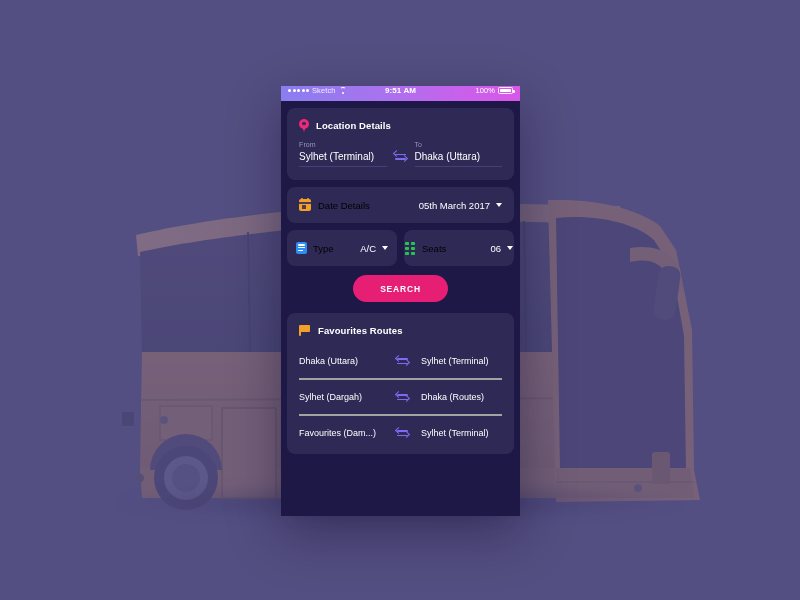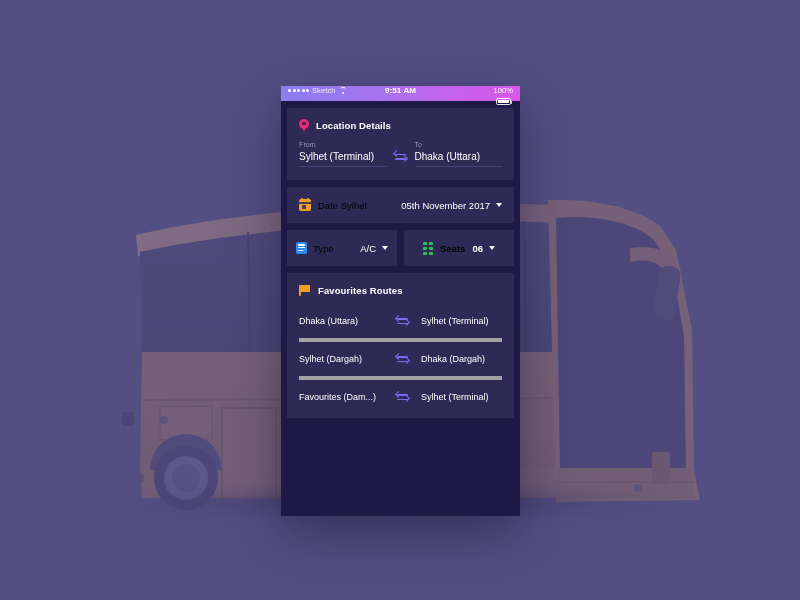--- a/index.html
+++ b/index.html
@@ -112,21 +112,20 @@
     font-weight: bold;
     color: #ffffff;
   }
   .sb-right {
     margin-left: auto;
     display: flex;
     align-items: center;
     gap: 3px;
     font-size: 7.5px;
     color: #fff;
-    flex-direction: column;
   }
   .batt {
     width: 15px; height: 7px;
     border: 1px solid rgba(255,255,255,0.9);
     border-radius: 1.5px;
     position: relative;
     box-sizing: border-box;
     padding: 1px;
   }
   .batt::after {
@@ -192,21 +191,21 @@
   }
 
   
   .app-body {
     padding: 7px 6px 0 6px;
     box-sizing: border-box;
   }
 
   .card {
     background: #2e2a55;
-    border-radius: 0;
+    border-radius: 8px;
     margin-bottom: 7px;
     box-sizing: border-box;
   }
 
   .card-head {
     display: flex;
     align-items: center;
     gap: 7px;
     padding: 11px 12px 0 12px;
   }
@@ -438,21 +437,21 @@
     width: 9.5px; height: 6.5px;
     background: #f2a02a;
     border-radius: 0.8px;
   }
 
   .fav-list { padding: 3px 12px 0 12px; }
   .fav-row {
     display: flex;
     align-items: center;
     height: 34px;
-    border-top: 4px solid #a3a3a3;
+    border-top: 2px solid #a3a3a3;
     cursor: pointer;
   }
   .fav-row:first-child { border-top: none; margin-top: 5px; }
   .fav-from, .fav-to {
     color: #ffffff;
     font-size: 9px;
     white-space: nowrap;
     overflow: hidden;
     text-overflow: ellipsis;
   }
@@ -586,23 +585,23 @@
         </div>
       </div>
 
       <div class="card">
         <div class="row-card">
           <span class="cal-icon">
               <i></i>
               <b></b>
               <u></u>
             </span>
-          <span class="ctitle" style="margin-left:7px;">Date Sylhet</span>
+          <span class="ctitle" style="margin-left:7px;">Date Details</span>
           <span class="row-right">
-            <span>05th November 2017</span>
+            <span>05th March 2017</span>
             <span class="caret"></span>
           </span>
         </div>
       </div>
 
       <div class="duo">
         <div class="card">
           <div class="row-card" style="padding:0 9px;">
             <span class="list-icon">
                 <i></i>
@@ -610,38 +609,41 @@
                 <i></i>
               </span>
             <span class="ctitle" style="margin-left:6px;">Type</span>
             <span class="row-right">
               <span>A/C</span>
               <span class="caret"></span>
             </span>
           </div>
         </div>
         <div class="card">
-          <div class="row-card" style="padding:0 19px;font-weight:bold;">
+          <div class="row-card" style="padding:0 1px;">
             <span class="grid-icon">
               <i></i>
                 <i></i>
                 <i></i>
                 <i></i>
                 <i></i>
                 <i></i>
             </span>
             <span class="ctitle" style="margin-left:6px;">Seats</span>
             <span class="row-right">
               <span>06</span>
               <span class="caret"></span>
             </span>
           </div>
         </div>
       </div>
 
+      <div class="search-btn-wrap">
+        <button class="search-btn">SEARCH</button>
+      </div>
 
       <div class="card fav-card">
         <div class="card-head">
           <span class="flag-icon">
               <s></s>
               <b></b>
             </span>
           <span class="ctitle">Favourites Routes</span>
         </div>
         <div class="fav-list">
@@ -656,21 +658,21 @@
             <span class="fav-to">Sylhet (Terminal)</span>
           </div>
           <div class="fav-row">
             <span class="fav-from">Sylhet (Dargah)</span>
             <span class="swap-icon">
               <span class="a1"></span>
                 <span class="h1"></span>
               <span class="a2"></span>
                 <span class="h2"></span>
             </span>
-            <span class="fav-to">Dhaka (Dargah)</span>
+            <span class="fav-to">Dhaka (Routes)</span>
           </div>
           <div class="fav-row">
             <span class="fav-from">Favourites (Dam...)</span>
             <span class="swap-icon">
               <span class="a1"></span>
                 <span class="h1"></span>
               <span class="a2"></span>
                 <span class="h2"></span>
             </span>
             <span class="fav-to">Sylhet (Terminal)</span>

